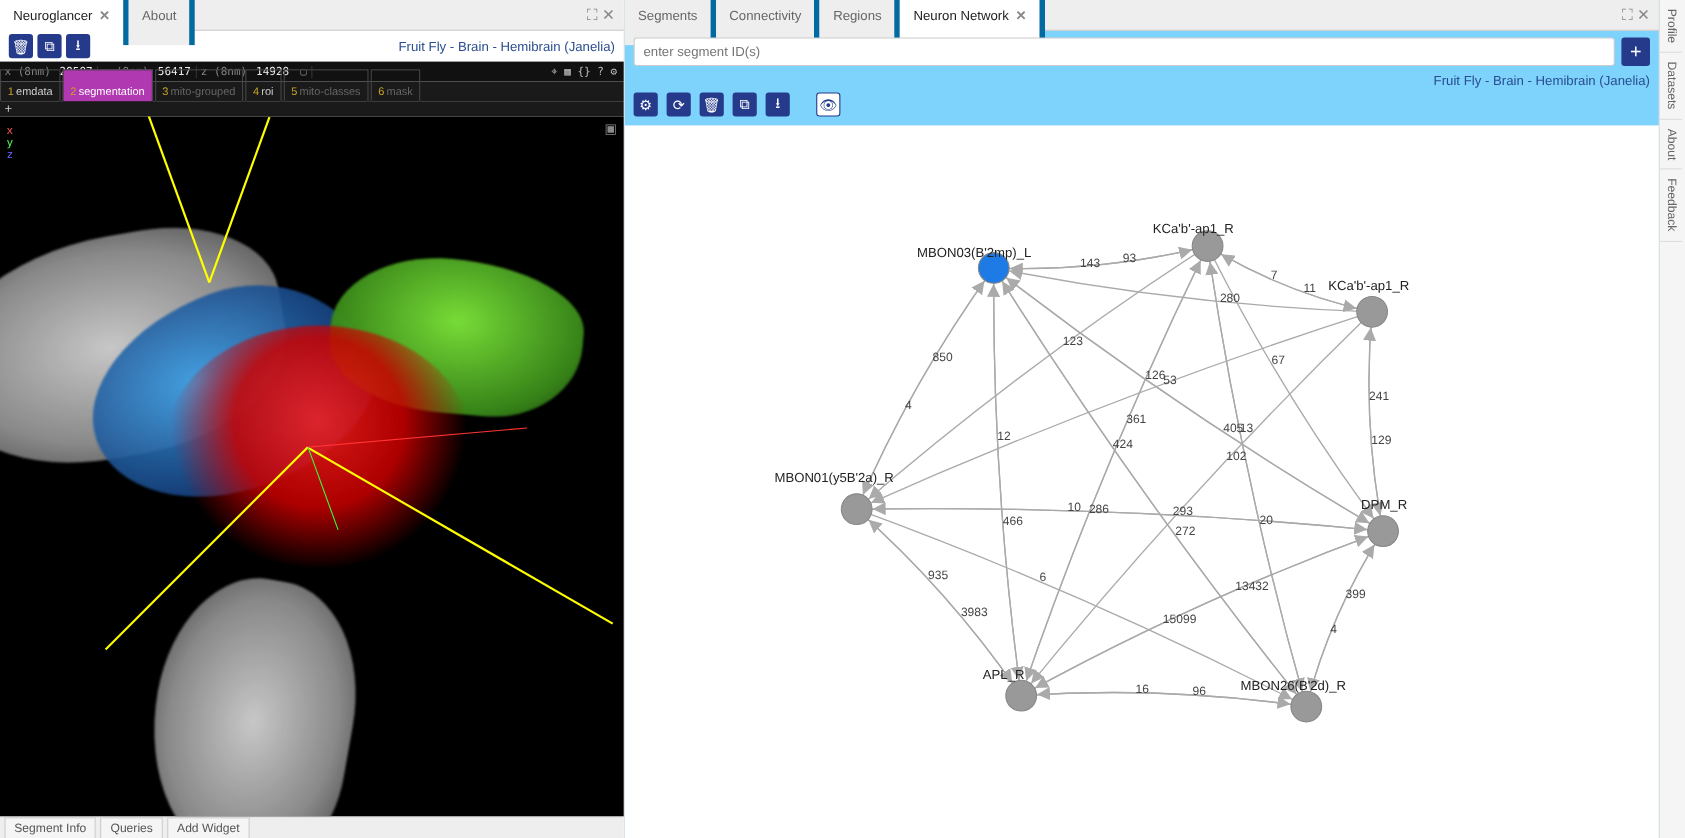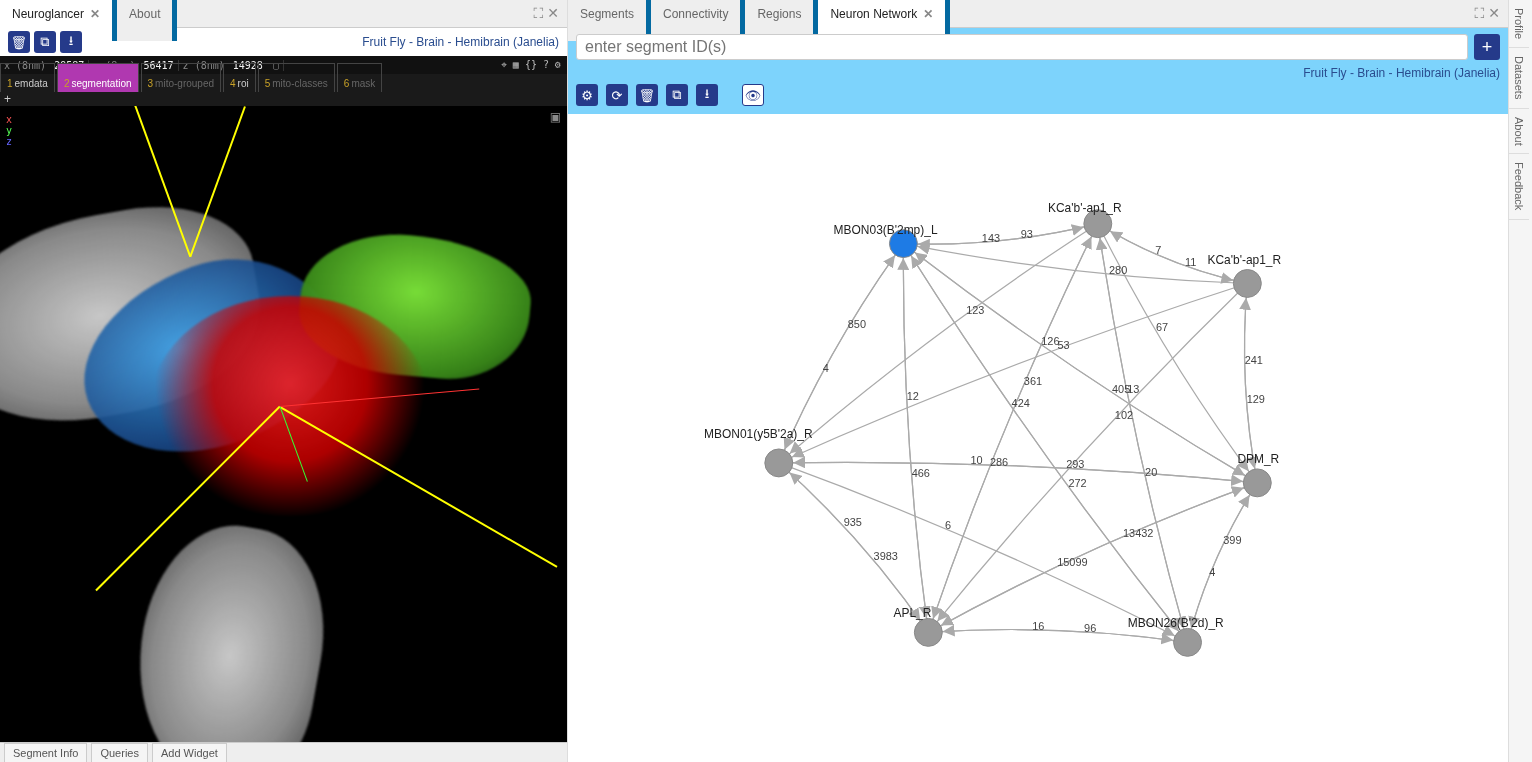--- a/index.html
+++ b/index.html
@@ -59,21 +59,21 @@
   .yellow-line { position: absolute; background: #ff0; height: 1.5px; transform-origin: left center; }
   .red-line { position: absolute; background: #f33; height: 1px; transform-origin: left center; }
   .green-line { position: absolute; background: #3f3; height: 1px; transform-origin: left center; }
 
   
   .bottom-bar { height: 20px; background: #eee; border-top: 1px solid #ccc; display: flex; align-items: center; padding: 0 4px; gap: 4px;}
   .bottom-bar button { font-size: 11px; padding: 3px 8px; background: #f5f5f5; border: 1px solid #ccc; color: #555; cursor: pointer; }
 
   
   .search-row { display: flex; align-items: center; padding: 6px 8px; gap: 6px; }
-  .search-row input { flex: 1; height: 26px; border: 1px solid #ccc; border-radius: 3px; padding: 0 8px; font-size: 16px; color: #666; }
+  .search-row input { flex: 1; height: 26px; border: 1px solid #ccc; border-radius: 3px; padding: 0 8px; font-size: 12px; color: #666; }
   .add-btn { width: 26px; height: 26px; background: #253a8a; color: #fff; border-radius: 3px; display: flex; align-items: center; justify-content: center; font-size: 18px; cursor: pointer; }
 
   .right-subtitle-row { display: flex; padding: 0 8px 4px 8px; }
   .right-subtitle-row .right-text { margin-left: auto; color: #2a4d8f; font-size: 12px; }
 
   .net-toolbar { display: flex; align-items: center; gap: 4px; padding: 0 8px 8px 8px; }
 
   .graph-area { flex: 1; position: relative; background: #fff; }
   .graph-area svg { position: absolute; inset: 0; width: 100%; height: 100%; }
   .node-circle { fill: #999; stroke: #888; stroke-width: 1; }

